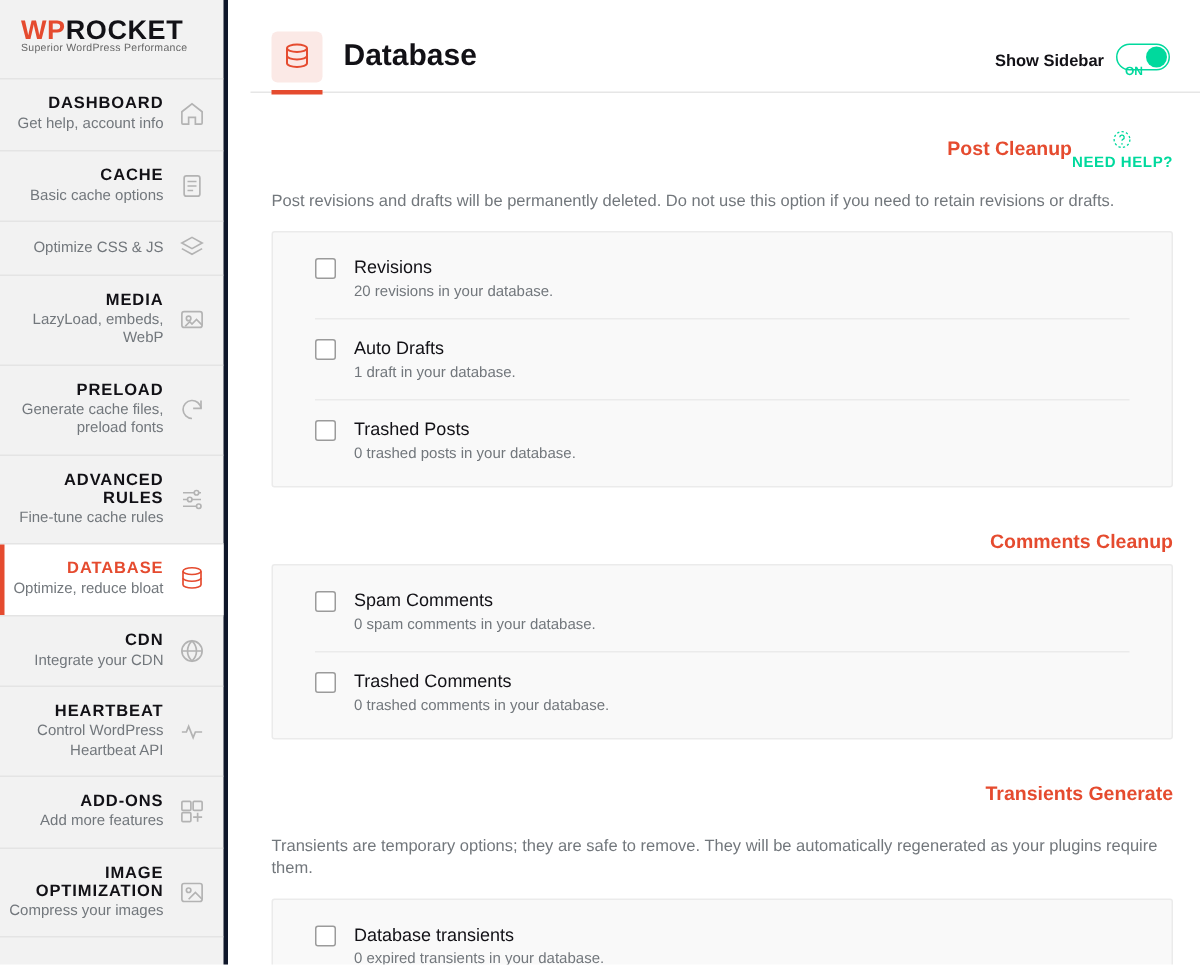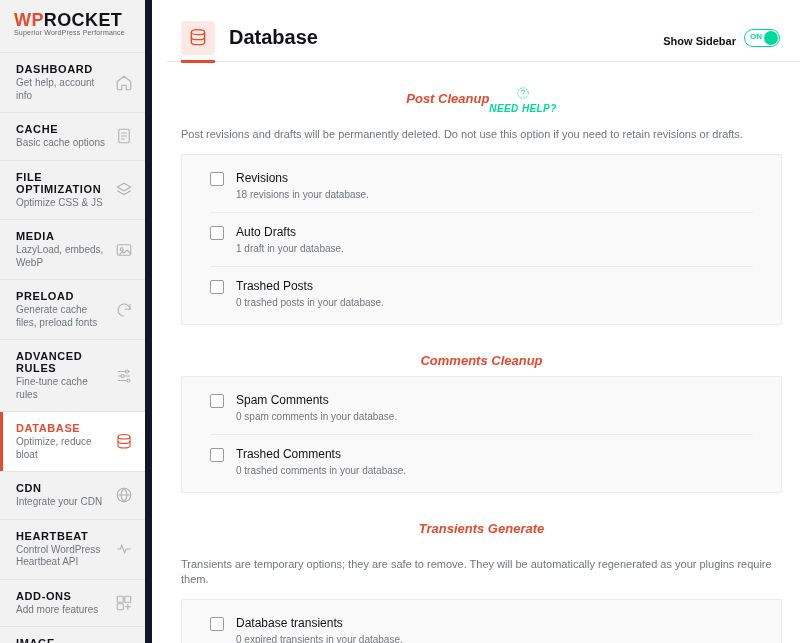--- a/index.html
+++ b/index.html
@@ -25,21 +25,21 @@
     position: relative;
   }
 
   
   .sidebar {
     position: absolute;
     left: 0; top: 0;
     width: 152px;
     height: 100%;
     background: var(--sidebar-bg);
-    border-right: 7px solid #0f172a;
+    border-right: 3px solid #0f172a;
     display: flex;
     flex-direction: column;
   }
   .logo {
     padding: 10px 14px 16px;
   }
   .logo .brand {
     font-weight: 800;
     font-size: 18px;
     letter-spacing: 0.4px;
@@ -50,22 +50,23 @@
     font-size: 7px;
     color: #666;
     letter-spacing: .2px;
     margin-top:-2px;
   }
 
   .nav { flex:1; overflow: hidden; }
   .nav-item {
     position: relative;
     border-top: 1px solid #e4e4e4;
-    padding: 10px 40px 10px 16px;
+    padding: 10px 40px 10px 6px;
     cursor: pointer;
+    text-align: right;
   }
   .nav-item:last-child { border-bottom: 1px solid #e4e4e4; }
   .nav-item .label {
     font-size: 11px;
     font-weight: 700;
     letter-spacing: .6px;
     color: var(--text-dark);
     text-transform: uppercase;
   }
   .nav-item .sub {
@@ -139,21 +140,21 @@
     color:var(--text-dark);
   }
   .toggle {
     width:36px;height:18px;
     border:1px solid var(--green);
     border-radius:10px;
     position:relative;
     background:#fff;
   }
   .toggle .on-text{
-    position:absolute;left:5px;top:2px;
+    position:absolute;left:5px;top:13px;
     font-size:8px;font-weight:700;color:var(--green);
   }
   .toggle .dot{
     position:absolute;right:1px;top:1px;
     width:14px;height:14px;border-radius:50%;
     background:var(--green);
   }
   .tab-indicator {
     position:absolute;
     left:14px; width:34px;
@@ -163,21 +164,21 @@
   .main-header-wrap{position:relative;}
 
   .content {
     flex:1;
     padding: 24px 18px 20px 14px;
     overflow:hidden;
   }
 
   .section { margin-bottom: 28px; }
   .section .sec-row {
-    display:flex;justify-content:center;align-items:flex-end;font-style:italic;
+    display:flex;justify-content:flex-end;align-items:flex-end;
   }
   .section-title {
     color: var(--orange);
     font-size: 13px;
     font-weight: 600;
     margin-bottom: 8px;
   }
   .section-desc {
     font-size: 11px;
     color: var(--text-muted);
@@ -249,21 +250,20 @@
       <div class="nav-item">
         <div class="label">CACHE</div>
         <div class="sub">Basic cache options</div>
         <span class="icon">
           <svg width="18" height="18" viewBox="0 0 24 24">
             <use href="#i-doc"></use>
           </svg>
         </span>
       </div>
       <div class="nav-item">
-        <div class="label">FILE OPTIMIZATION</div>
         <div class="sub">Optimize CSS &amp; JS</div>
         <span class="icon">
           <svg width="18" height="18" viewBox="0 0 24 24">
             <use href="#i-layers"></use>
           </svg>
         </span>
       </div>
       <div class="nav-item">
         <div class="label">MEDIA</div>
         <div class="sub">LazyLoad, embeds, WebP</div>
@@ -373,21 +373,21 @@
             </span>
             <span>NEED HELP?</span>
           </div>
         </div>
         <div class="section-desc">Post revisions and drafts will be permanently deleted. Do not use this option if you need to retain revisions or drafts.</div>
         <div class="option-box">
           <div class="option">
             <div class="chk"></div>
             <div class="opt-text">
               <div class="opt-title">Revisions</div>
-              <div class="opt-sub">18 revisions in your database.</div>
+              <div class="opt-sub">20 revisions in your database.</div>
             </div>
           </div>
           <div class="option">
             <div class="chk"></div>
             <div class="opt-text">
               <div class="opt-title">Auto Drafts</div>
               <div class="opt-sub">1 draft in your database.</div>
             </div>
           </div>
           <div class="option">

